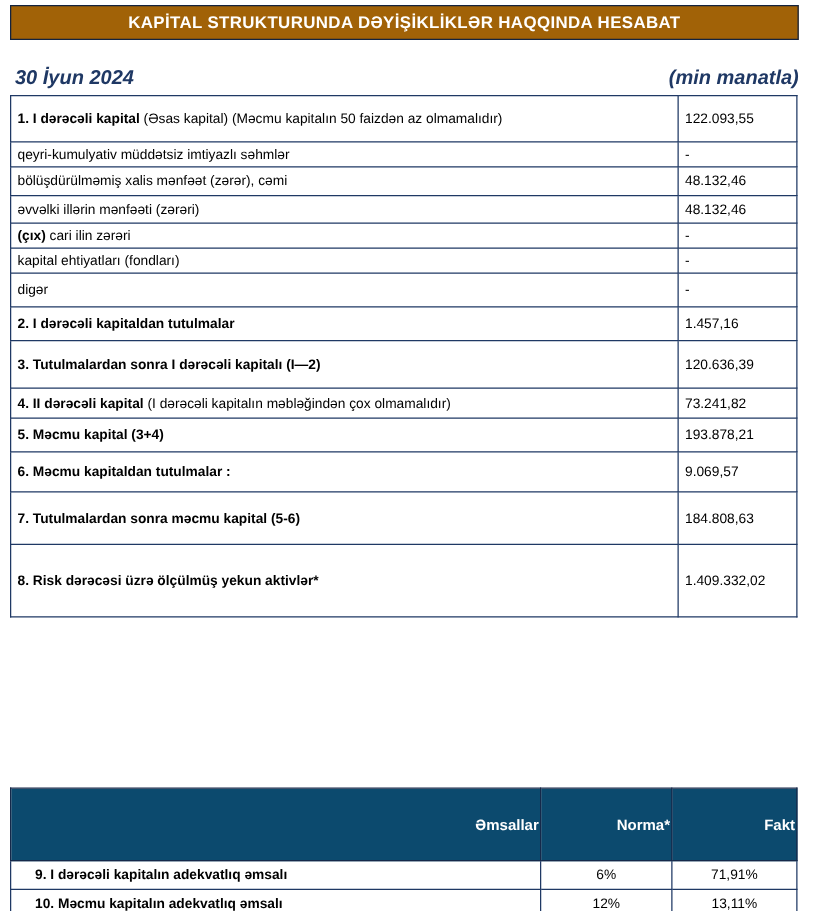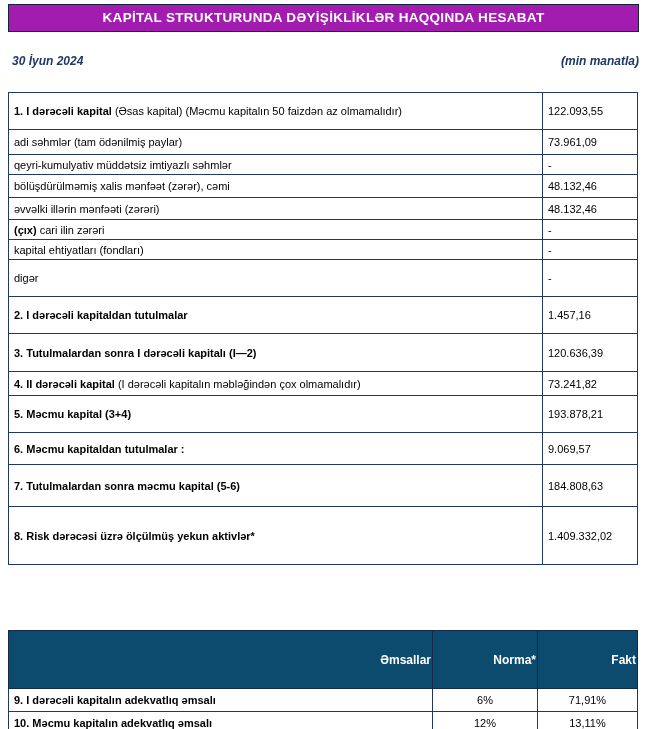--- a/index.html
+++ b/index.html
@@ -1,35 +1,35 @@
 <!DOCTYPE html>
 <html><head>
 <meta charset="utf-8">
 <style>
   html,body{margin:0;padding:0;background:#ffffff;}
   .page{position:relative;width:651px;height:729px;background:#ffffff;font-family:"Liberation Sans",sans-serif;overflow:hidden;}
 
-  .title-bar{position:absolute;left:8px;top:4px;width:629px;height:26px;background:#a21caf;border:1px solid #13233f;
+  .title-bar{position:absolute;left:8px;top:4px;width:629px;height:26px;background:#a16207;border:1px solid #13233f;
     color:#ffffff;font-weight:bold;font-size:13.5px;text-align:center;line-height:26px;letter-spacing:.3px;}
 
   .subheader{position:absolute;left:12px;top:54px;width:627px;display:flex;justify-content:space-between;
-    color:#1f3864;font-weight:bold;font-style:italic;font-size:12px;}
+    color:#1f3864;font-weight:bold;font-style:italic;font-size:16px;}
 
-  table.main{position:absolute;left:8px;top:92px;border-collapse:collapse;table-layout:fixed;width:629px;}
+  table.main{position:absolute;left:8px;top:76px;border-collapse:collapse;table-layout:fixed;width:629px;}
   table.main td{border:1px solid #1f3864;font-size:11px;padding:1px 5px;color:#000;vertical-align:middle;overflow:hidden;}
   table.main td.val{}
   .b{font-weight:bold;}
   tr.h37{height:37px;}tr.h25{height:25px;}tr.h20{height:20px;}tr.h33{height:33px;}tr.h23{height:23px;}
-  tr.h22{height:22px;}tr.h21{height:37px;}tr.h38{height:38px;}tr.h24{height:24px;}tr.h32{height:32px;}
+  tr.h22{height:22px;}tr.h21{height:27px;}tr.h38{height:38px;}tr.h24{height:24px;}tr.h32{height:32px;}
   tr.h42{height:42px;}tr.h58{height:58px;}
 
   table.ratios{position:absolute;left:8px;top:630px;border-collapse:collapse;table-layout:fixed;width:629px;}
   table.ratios th{background:#0c4a6e;color:#ffffff;font-size:12px;font-weight:bold;border:1px solid #16294a;
     height:55px;text-align:right;vertical-align:middle;}
-  table.ratios td{border:1px solid #1f3864;font-size:11px;padding:1px 5px;height:20px;vertical-align:middle;color:#000;}
+  table.ratios td{border:1px solid #1f3864;font-size:11px;padding:1px 19px;height:20px;vertical-align:middle;color:#000;}
   table.ratios td.lbl{font-weight:bold;}
   table.ratios td.ctr{text-align:center;}
 </style>
 </head>
 <body>
 
 <div class="page">
 
   <div class="title-bar">KAPİTAL STRUKTURUNDA DƏYİŞİKLİKLƏR HAQQINDA HESABAT</div>
 
@@ -40,24 +40,20 @@
 
   <table class="main">
     <colgroup>
         <col style="width:534px">
         <col style="width:95px">
       </colgroup>
     <tbody>
         <tr class="h37">
       <td><span class="b">1. I dərəcəli kapital</span><span> (Əsas kapital) (Məcmu kapitalın 50 faizdən az olmamalıdır)</span></td>
       <td class="val">122.093,55</td>
-    </tr>
-    <tr class="h25">
-      <td><span class="b"></span><span>adi səhmlər (tam ödənilmiş paylar)</span></td>
-      <td class="val">73.961,09</td>
     </tr>
     <tr class="h20">
       <td><span class="b"></span><span>qeyri-kumulyativ müddətsiz imtiyazlı səhmlər</span></td>
       <td class="val">-</td>
     </tr>
     <tr class="h23">
       <td><span class="b"></span><span>bölüşdürülməmiş xalis mənfəət (zərər), cəmi</span></td>
       <td class="val">48.132,46</td>
     </tr>
     <tr class="h22">

